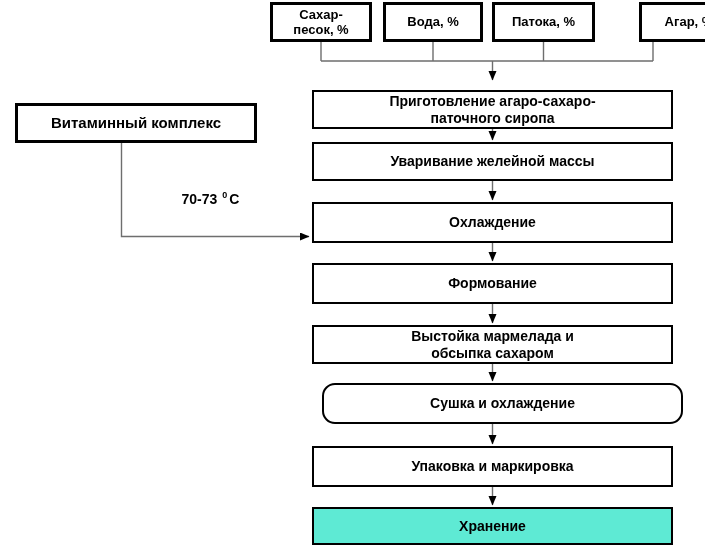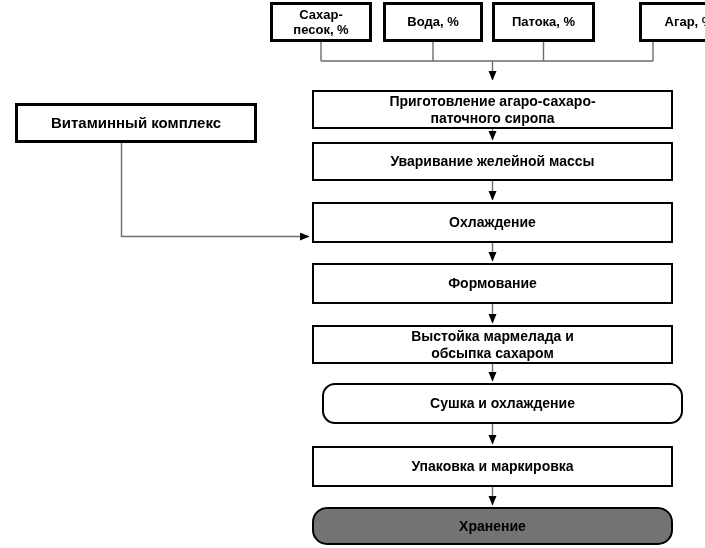--- a/index.html
+++ b/index.html
@@ -36,21 +36,21 @@
     text-align: center;
     font-weight: bold;
     color: #000000;
     font-size: 14px;
     line-height: 1.18;
     white-space: pre-line;
   }
   .box.thick { border-width: 3px; }
   .box.small { font-size: 13px; }
   .box.vitamin { font-size: 15px; }
-  .box.storage { background: #737373; border-radius: 15px; }
+  .box.storage { background: #5eead4; }
   .temp-label {
     position: absolute;
     left: 128px;
     top: 191px;
     width: 165px;
     text-align: center;
     font-weight: bold;
     color: #000000;
     font-size: 14px;
     line-height: 1.1;
@@ -85,20 +85,21 @@
 
   <div class="box thick small" style="left:270px; top:2px; width:102px; height:40px;">Сахар-
 песок, %</div>
   <div class="box thick small" style="left:383px; top:2px; width:100px; height:40px;">Вода, %</div>
   <div class="box thick small" style="left:492px; top:2px; width:103px; height:40px;">Патока, %</div>
   <div class="box thick small" style="left:639px; top:2px; width:100px; height:40px;">Агар, %</div>
 
   <div class="box thick vitamin" style="left:1px; top:103px; width:242px; height:40px;margin-left:14px;">Витаминный комплекс</div>
 
   <div class="temp-label">
+    <div><span>70-73</span><sup>0</sup><span>С</span></div>
   </div>
 
   <div class="box" style="left:312px; top:82px; width:361px; height:39px;margin-top:8px;">Приготовление агаро-сахаро-
 паточного сиропа</div>
   <div class="box" style="left:312px; top:142px; width:361px; height:39px;">Уваривание желейной массы</div>
   <div class="box" style="left:312px; top:202px; width:361px; height:41px;">Охлаждение</div>
   <div class="box" style="left:312px; top:263px; width:361px; height:41px;">Формование</div>
   <div class="box" style="left:312px; top:325px; width:361px; height:39px;">Выстойка мармелада и
 обсыпка сахаром</div>
   <div class="box" style="left:322px; top:383px; width:361px; height:41px;border-radius:13px;">Сушка и охлаждение</div>

